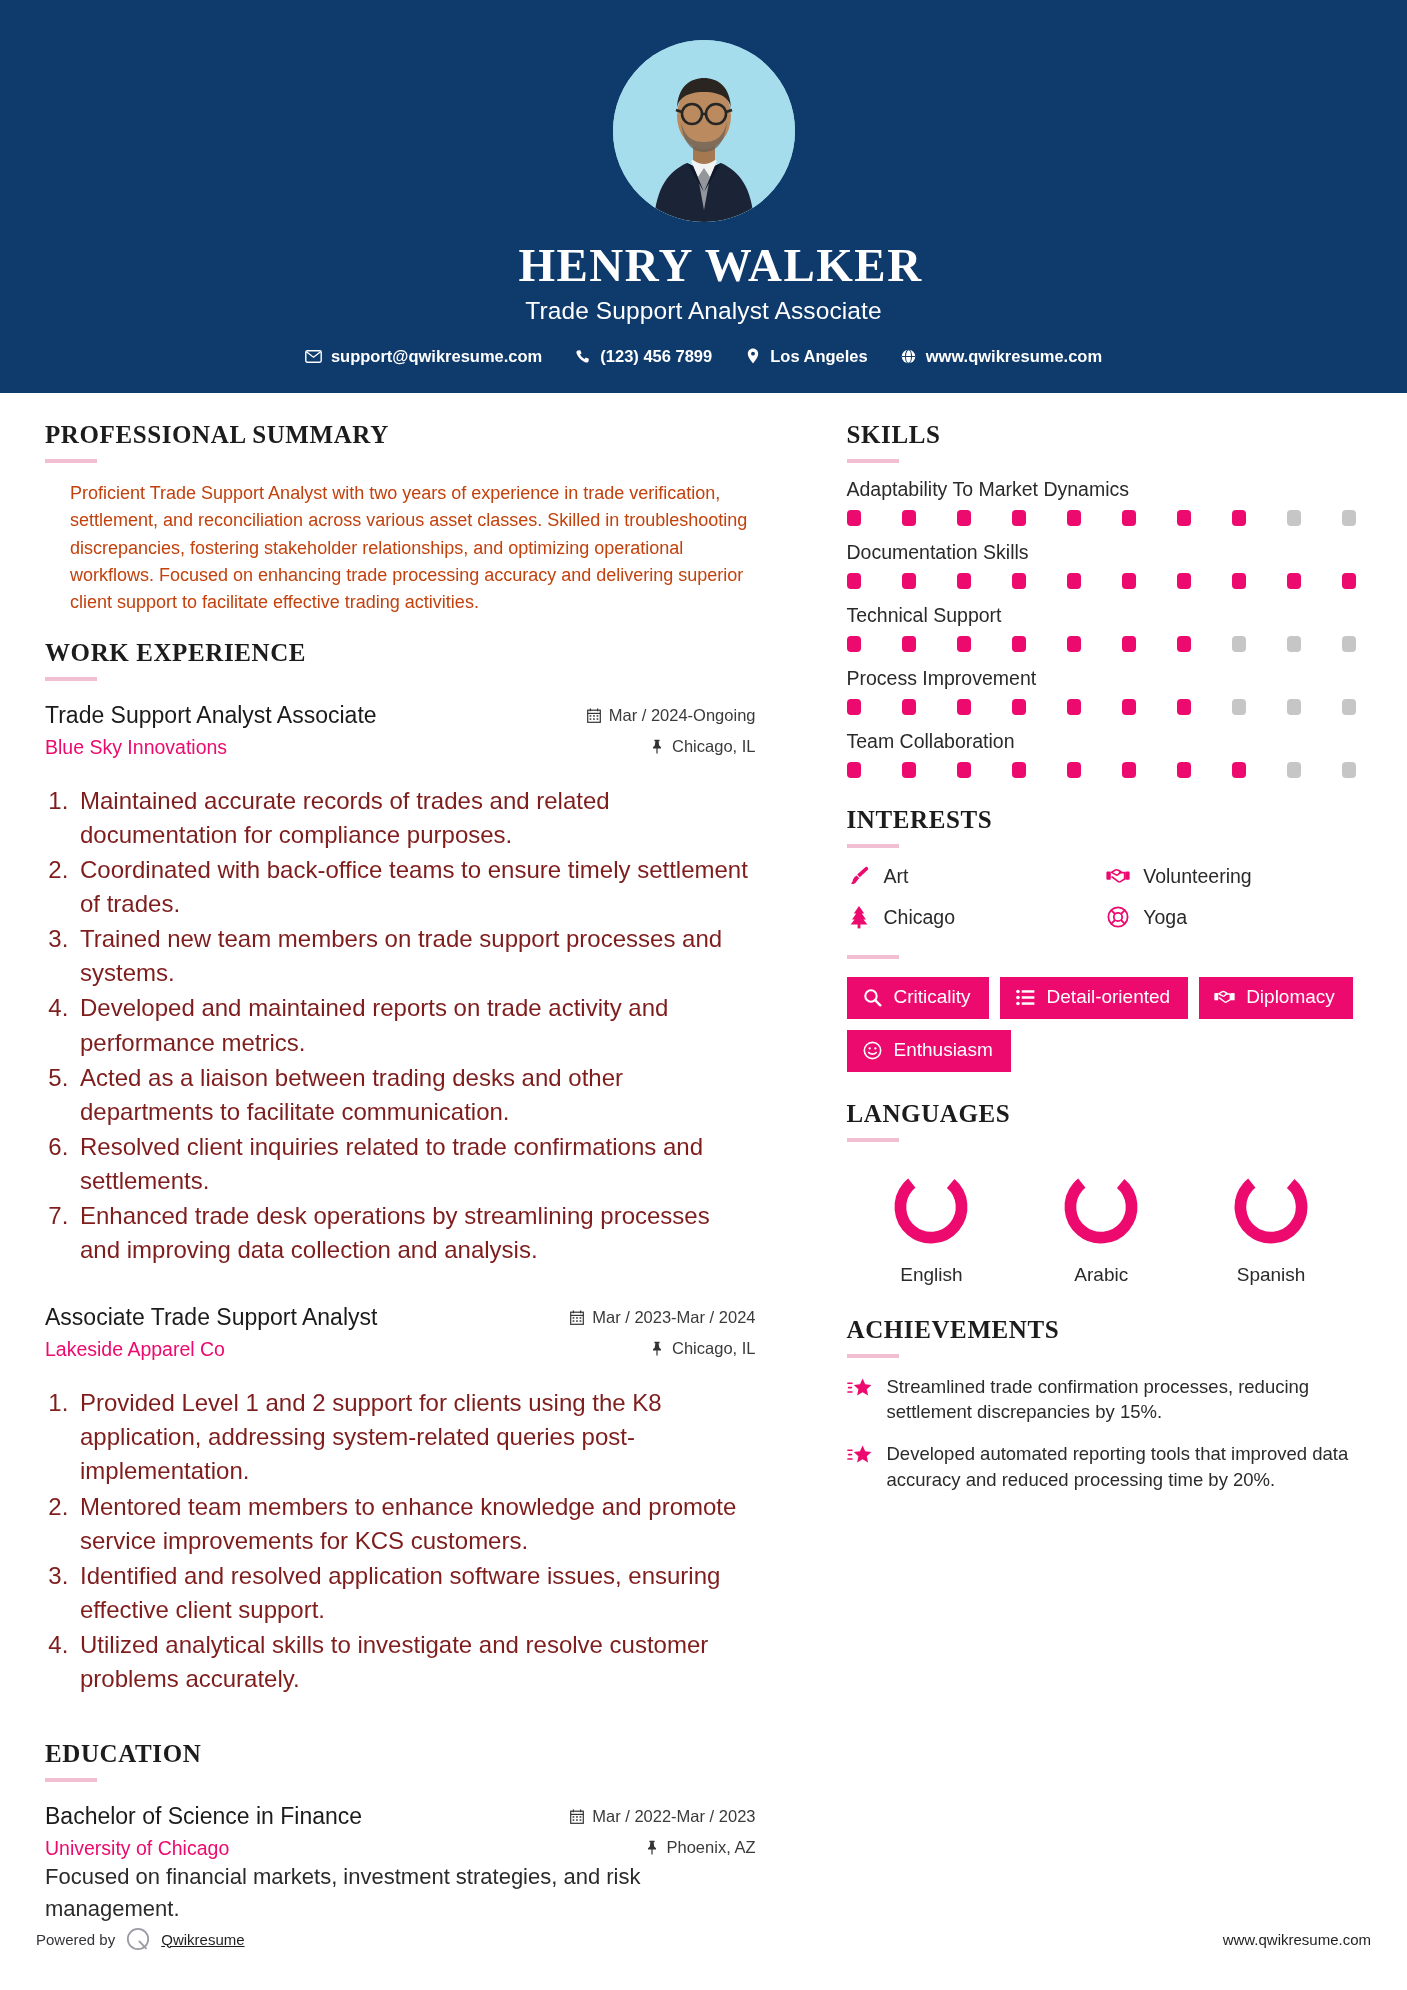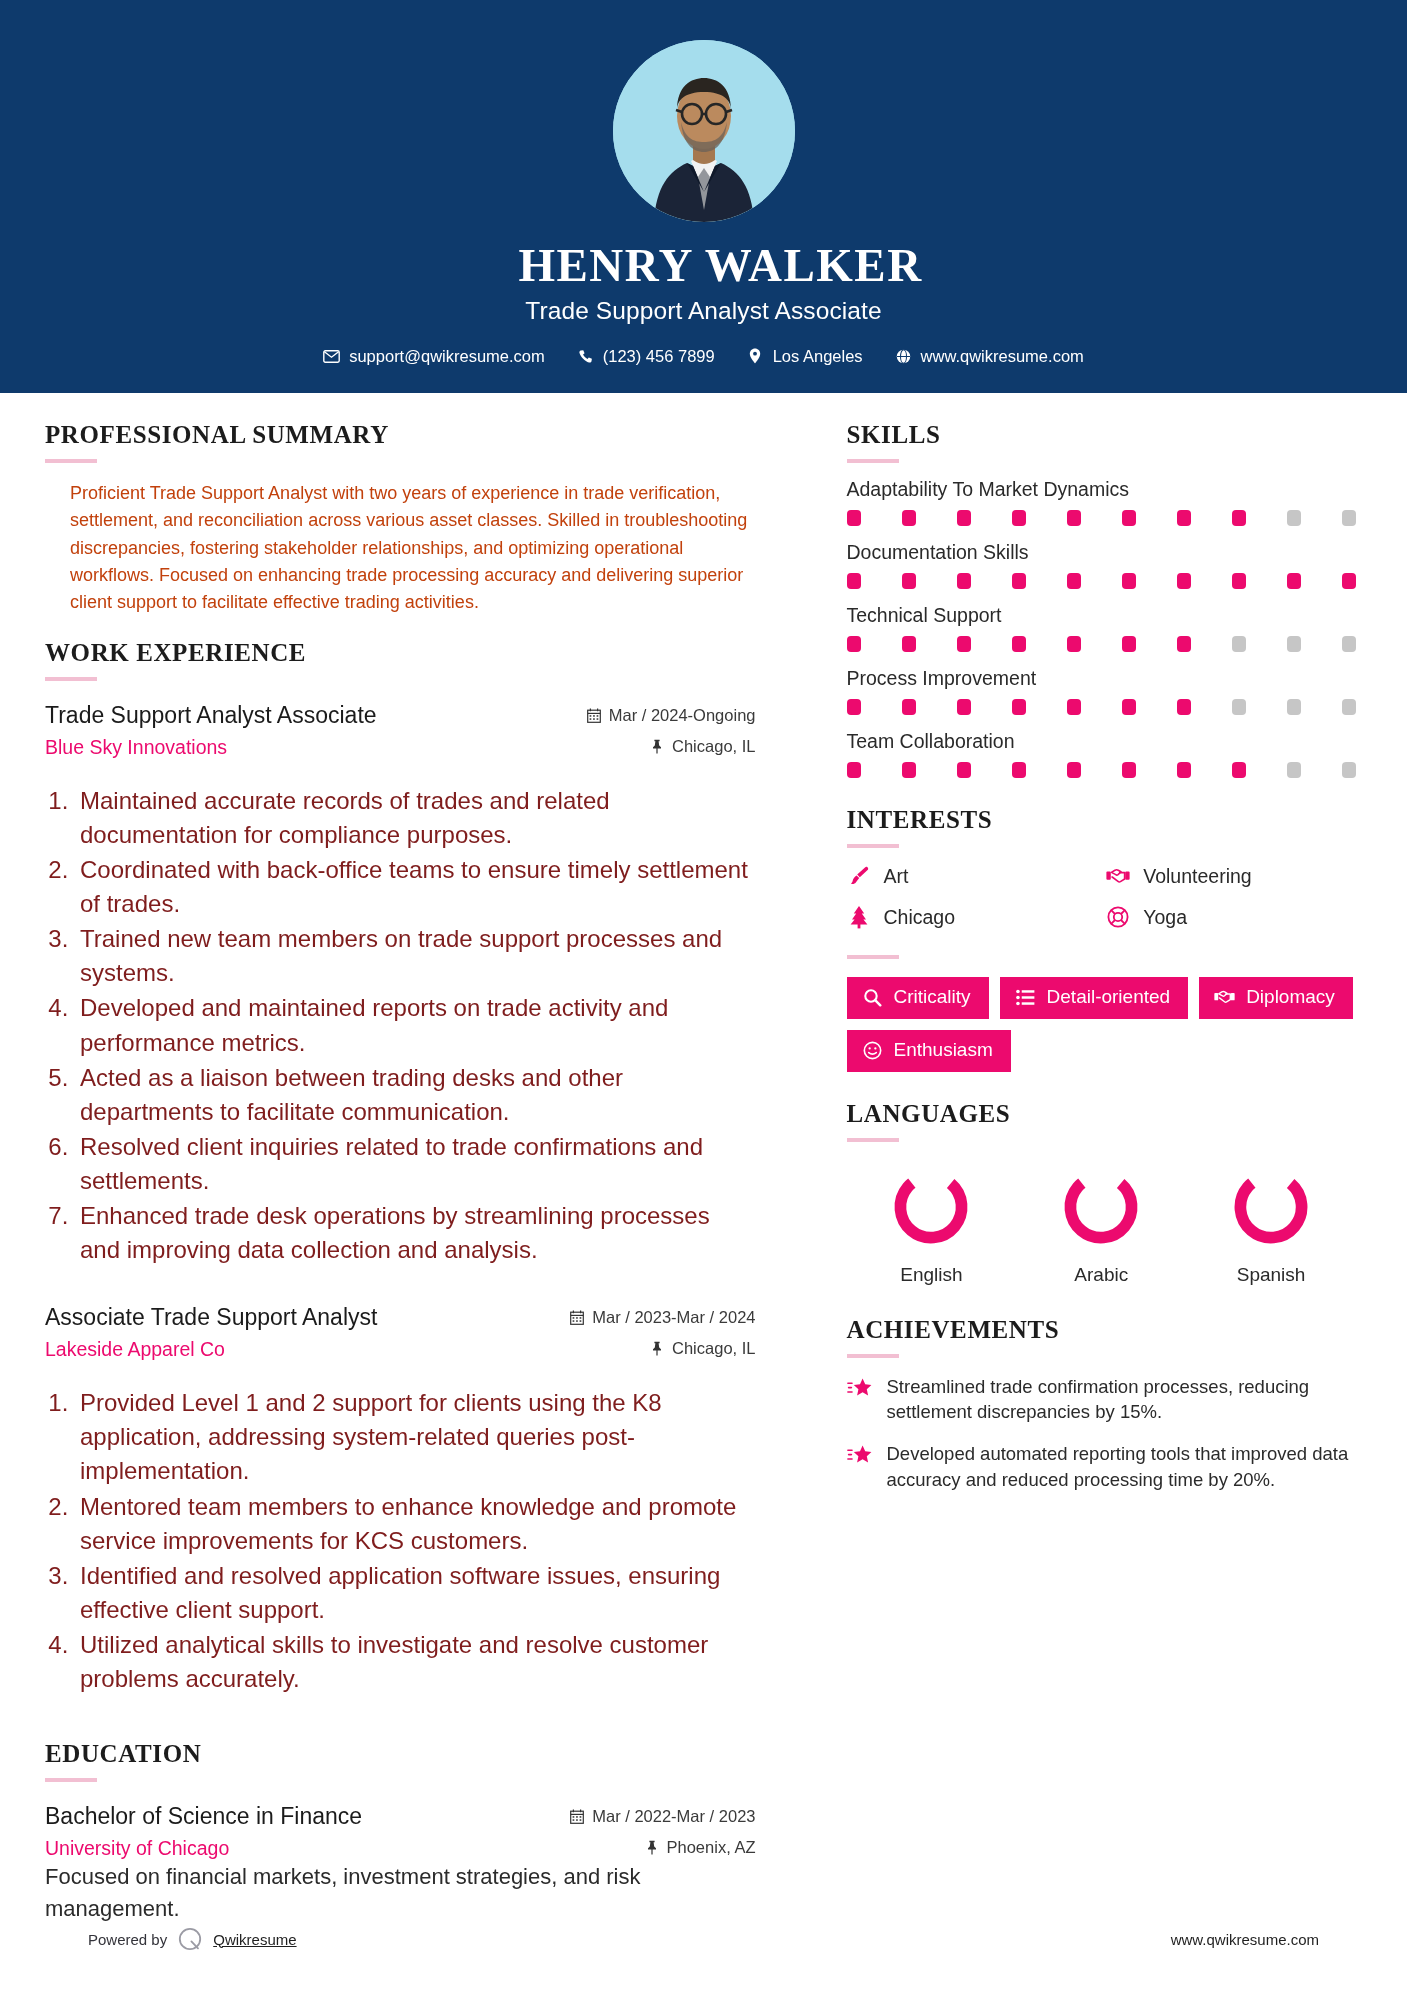--- a/index.html
+++ b/index.html
@@ -60,20 +60,21 @@
     gap: 0;
     color: #ffffff;
     font-size: 16.5px;
   }
   .contact-item {
     display: flex;
     align-items: center;
     gap: 9px;
     padding: 0 16px;
     white-space: nowrap;
+    font-weight: bold;
   }
   .contact-item .ci { display: inline-flex; width: 17px; height: 17px; align-items: center; justify-content: center; }
   .contact-item .ci svg { display: block; }
 
   
   .body-cols {
     display: flex;
     padding: 28px 51px 0 45px;
     gap: 0;
     align-items: flex-start;
@@ -225,21 +226,21 @@
   
   .achv { margin-top: 16px; display: flex; gap: 14px; align-items: flex-start; }
   .achv .ai { width: 26px; height: 26px; flex: 0 0 26px; margin-top: 2px; display:inline-flex; align-items:center; justify-content:center; }
   .achv-text { font-size: 18.5px; line-height: 1.4; color: #2b2b2b; }
 
   
   .footer {
     position: absolute;
     left: 0; right: 0;
     bottom: 38px;
-    padding: 0 88px;
+    padding: 0 36px;
     display: flex;
     justify-content: space-between;
     align-items: center;
     font-size: 15px;
     color: #33333a;
   }
   .powered { display: flex; align-items: center; gap: 10px; }
   .q-logo { width: 26px; height: 26px; display: inline-flex; }
   .brand-link { text-decoration: underline; color: #1f1f1f; }
   .footer-url { color: #1f1f1f; }

